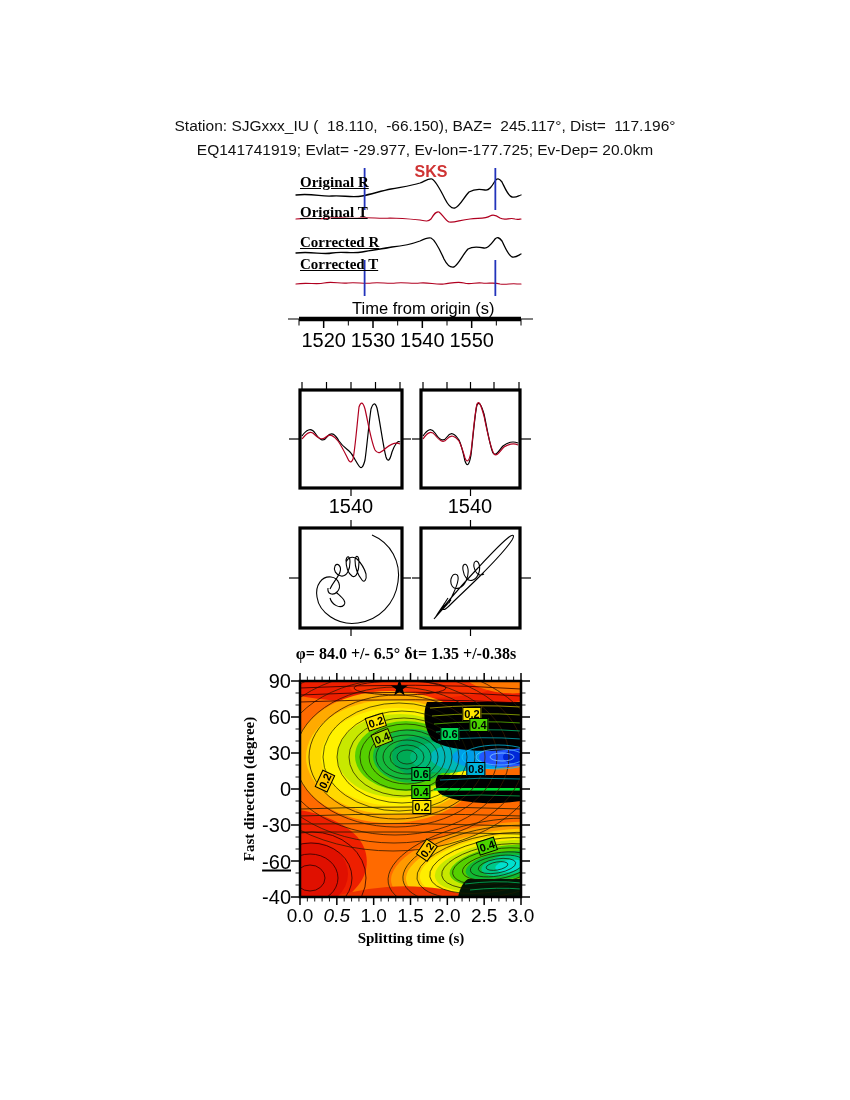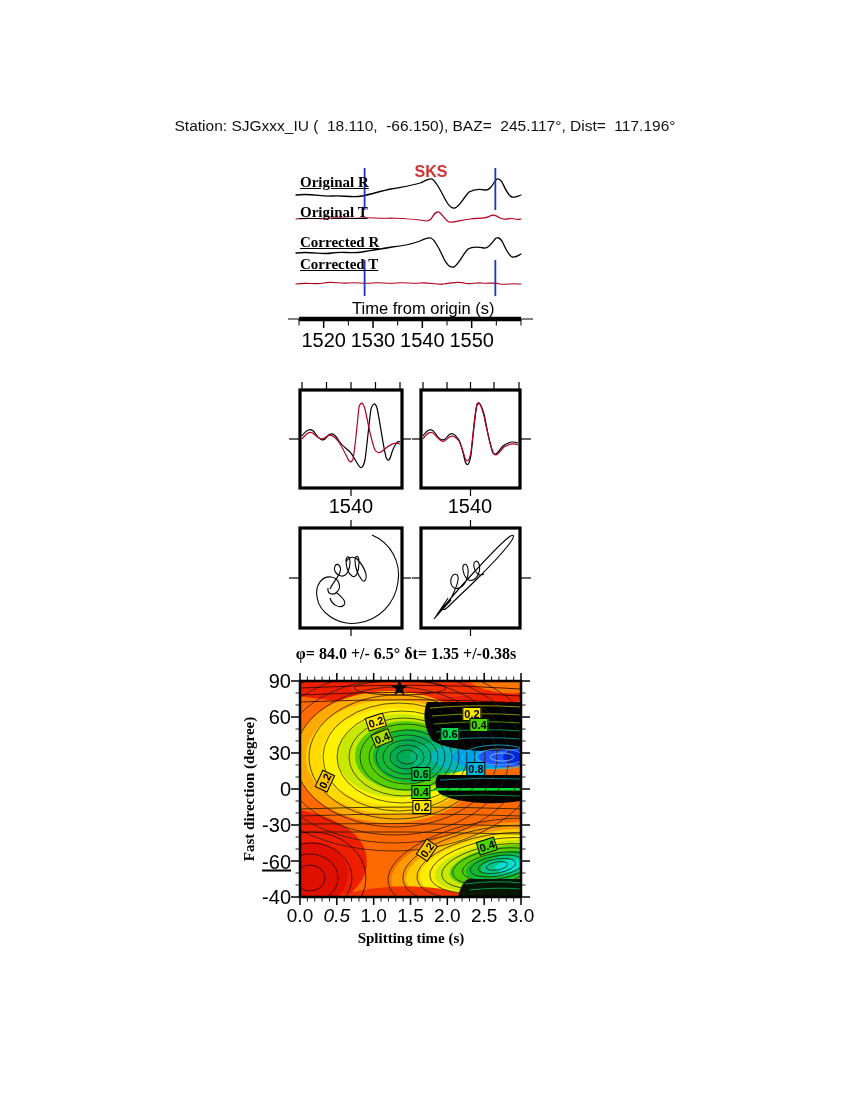--- a/index.html
+++ b/index.html
@@ -26,20 +26,21 @@
   #footer{position:absolute;top:960px;left:0;width:820px;text-align:center;font-size:17.5px;}
   .clabel{position:absolute;font:bold 11px "Liberation Sans",sans-serif;line-height:12px;
           padding:0 1px;border:1px solid #000;color:#000;white-space:nowrap;}
 </style>
 </head>
 <body>
 
 <div class="page">
 
   <div class="hdr l1">Station: SJGxxx_IU (  18.110,  -66.150), BAZ=  245.117°, Dist=  117.196°</div>
+  <div class="hdr l2">EQ141741919; Evlat= -29.977, Ev-lon=-177.725; Ev-Dep= 20.0km</div>
 
   <svg id="fig" width="850" height="1100" viewBox="0 0 850 1100">
     <defs>
       <clipPath id="cpc">
           <rect x="300" y="681" width="221" height="216"></rect>
         </clipPath>
     </defs>
 
     <g fill="none" stroke-linecap="round">
       <path stroke="#000" stroke-width="1.3" d="M296,195 C312,193 322,197 332,196 C342,195 352,198 362,196 C372,194 381,191 391,189 C401,187 411,186 420,183 C425,181 429,178 432,179 C436,181 441,191 445,199 C448,205 451,209 455,208 C460,206 464,197 469,192 C474,189 480,189 485,190 C489,191 492,186 495,181 C497,178 499,178 502,182 C505,188 508,196 512,197 C516,198 518,196 521,195"></path>

